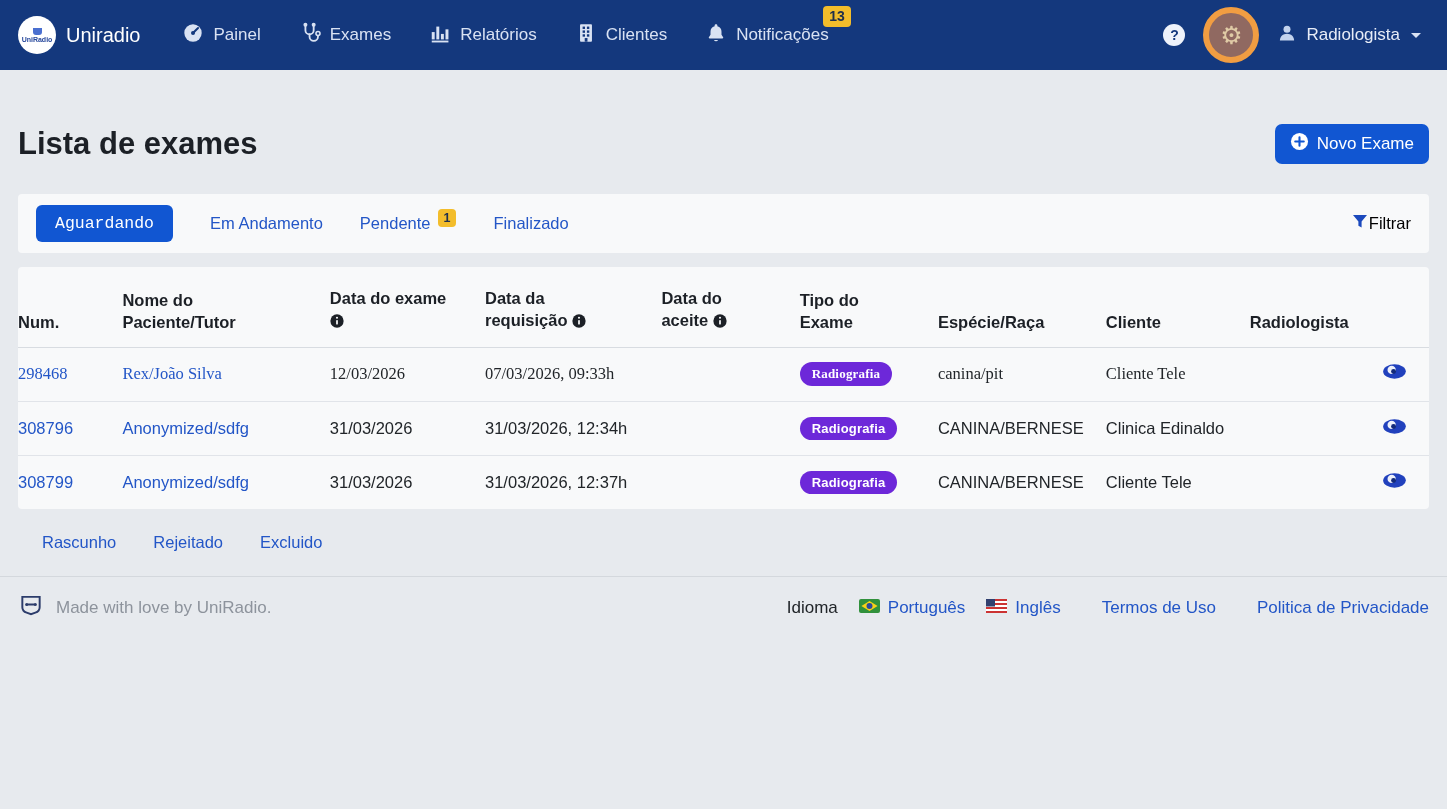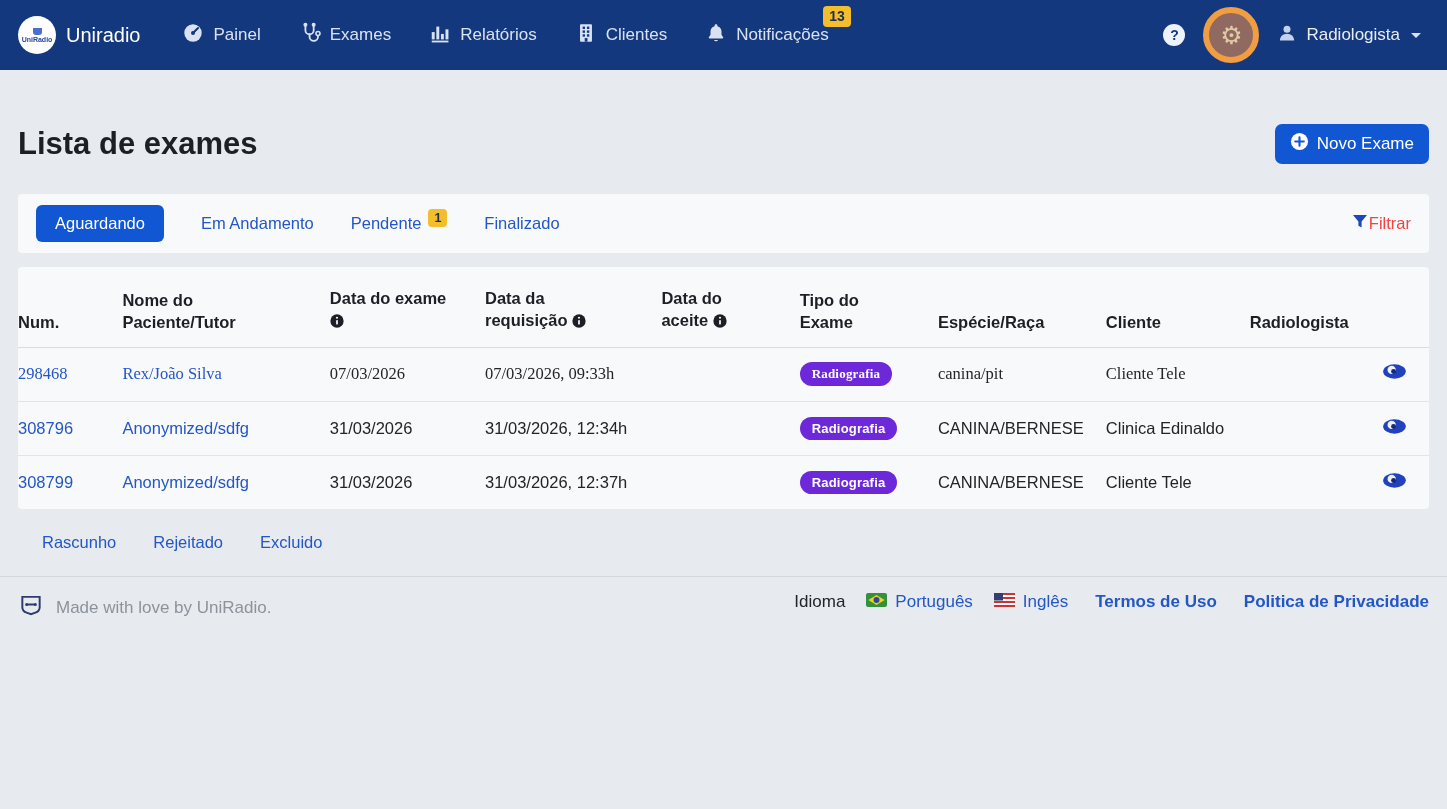--- a/index.html
+++ b/index.html
@@ -24,24 +24,24 @@
   .gear-highlight { width:56px; height:56px; border-radius:50%; border:6px solid #f19d42; background:rgba(193,125,86,.72); display:flex; align-items:center; justify-content:center; cursor:pointer; }
   .gear-glyph { font-size:25px; color:#e0cba6; line-height:1; }
   .user-menu { display:flex; align-items:center; gap:9px; color:#e7ecf7; font-size:17px; cursor:pointer; }
   .caret-down { width:0; height:0; border-left:5px solid transparent; border-right:5px solid transparent; border-top:5px solid #d9e2f3; margin-left:2px; }
   
   .main { padding:0 18px; }
   .title-row { display:flex; justify-content:space-between; align-items:center; margin:54px 0 30px; }
   .page-title { margin:0; font-size:31px; font-weight:700; color:#1c2026; }
   .btn-primary { background:#1156d2; color:#fff; border:none; border-radius:7px; padding:8px 15px; font-size:17px; display:flex; align-items:center; gap:8px; font-family:inherit; cursor:pointer; }
   .tab-card { background:#f8f9fa; border-radius:4px; padding:11px 18px; display:flex; align-items:center; margin-bottom:14px; }
-  .tab-active { background:#1156d2; color:#fff; border:none; border-radius:6px; padding:9px 19px; font-size:16.5px; font-family:Liberation Sans, sans-serif; cursor:pointer; }
+  .tab-active { background:#1156d2; color:#fff; border:none; border-radius:6px; padding:9px 19px; font-size:16.5px; font-family:Liberation Mono, monospace; cursor:pointer; }
   .tab-link { color:#2356c7; font-size:16.5px; margin-left:37px; text-decoration:none; white-space:nowrap; }
   .tab-badge { background:#f3bd2b; color:#20304c; font-size:12.5px; font-weight:700; padding:2px 6px; border-radius:4px; margin-left:7px; position:relative; top:-7px; }
-  .filter-link { margin-left:auto; color:#ef4444; font-size:16.5px; display:flex; align-items:center; gap:1px; text-decoration:none; }
+  .filter-link { margin-left:auto; color:#000000; font-size:16.5px; display:flex; align-items:center; gap:1px; text-decoration:none; }
   
   .table-card { background:#f8f9fa; border-radius:4px; overflow:hidden; }
   table.exams { width:100%; border-collapse:collapse; table-layout:fixed; }
   .exams th { text-align:left; vertical-align:bottom; font-size:16.5px; font-weight:700; color:#1c2026; padding:20px 10px 13px 0; border-bottom:1px solid #d8dce1; line-height:1.35; }
   .exams th:first-child, .exams td:first-child { }
   .exams th:nth-child(2){ padding-right:57px; }
   .exams th:nth-child(3){ padding-right:35px; }
   .exams th:nth-child(4){ padding-right:48px;margin-left:32px; }
   .exams th:nth-child(5){ padding-right:53px; }
   .exams th:nth-child(6){ padding-right:68px; }
@@ -50,26 +50,26 @@
   .exams tbody tr:first-child td { border-top:none;font-family:Liberation Serif, serif; }
   .exams td.actions, .exams th.actions { text-align:right; padding-right:22px; }
   a.link { color:#2356c7; text-decoration:none; }
   .badge-pill { display:inline-block; background:#6d28d9; color:#fff; font-size:13px; font-weight:700; padding:4px 12px; border-radius:12px; letter-spacing:.2px; }
   .info-icon { vertical-align:-2px; }
   .eye-btn { display:inline-block; line-height:0; cursor:pointer; }
   
   .status-links { display:flex; gap:37px; margin:24px 0 0 24px; font-size:16.5px; }
   .responsible { margin-top:82px; font-size:16.5px; }
   .responsible .brand-bold { font-weight:700; }
-  .footer { border-top:1px solid #d4d8dd; margin-top:24px; padding:15px 18px 0 18px; display:flex; align-items:flex-start; }
+  .footer { border-top:1px solid #d4d8dd; margin-top:24px; padding:15px 18px 0 18px; display:flex; align-items:center; }
   .made-with { display:flex; align-items:center; gap:12px; color:#8d939c; font-size:17px; }
   .footer-right { margin-left:auto; display:flex; align-items:center; gap:21px; font-size:17px; }
   .lang-item { display:flex; align-items:center; gap:8px; color:#2356c7; text-decoration:none; }
   .footer-link { color:#2356c7; text-decoration:none; }
-  .gap-lg { margin-left:6px;font-weight:bold; }
+  .gap-lg { margin-left:20px; }
 </style>
 </head>
 <body>
 
 <div class="navbar">
   <div class="logo-circle">
     <span class="logo-mark"></span>
     <span class="logo-text">UniRadio</span>
   </div>
   <span class="brand">Uniradio</span>
@@ -224,21 +224,21 @@
           <th>Espécie/Raça</th>
           <th>Cliente</th>
           <th>Radiologista</th>
           <th class="actions"></th>
         </tr>
       </thead>
       <tbody>
         <tr>
           <td><a class="link" href="#">298468</a></td>
           <td><a class="link" href="#">Rex/João Silva</a></td>
-          <td>07/03/2026</td>
+          <td>12/03/2026</td>
           <td>07/03/2026, 09:33h</td>
           <td></td>
           <td><span class="badge-pill">Radiografia</span></td>
           <td>canina/pit</td>
           <td>Cliente Tele</td>
           <td></td>
           <td class="actions"><span class="eye-btn"><svg width="25" height="17" viewBox="0 0 26 18">
                   <ellipse cx="13" cy="9" rx="12" ry="7.6" fill="#2141bd"></ellipse>
                   <circle cx="10" cy="7.3" r="4.4" fill="#eef1fb"></circle>
                   <circle cx="12" cy="9" r="2.6" fill="#132a7a"></circle>

